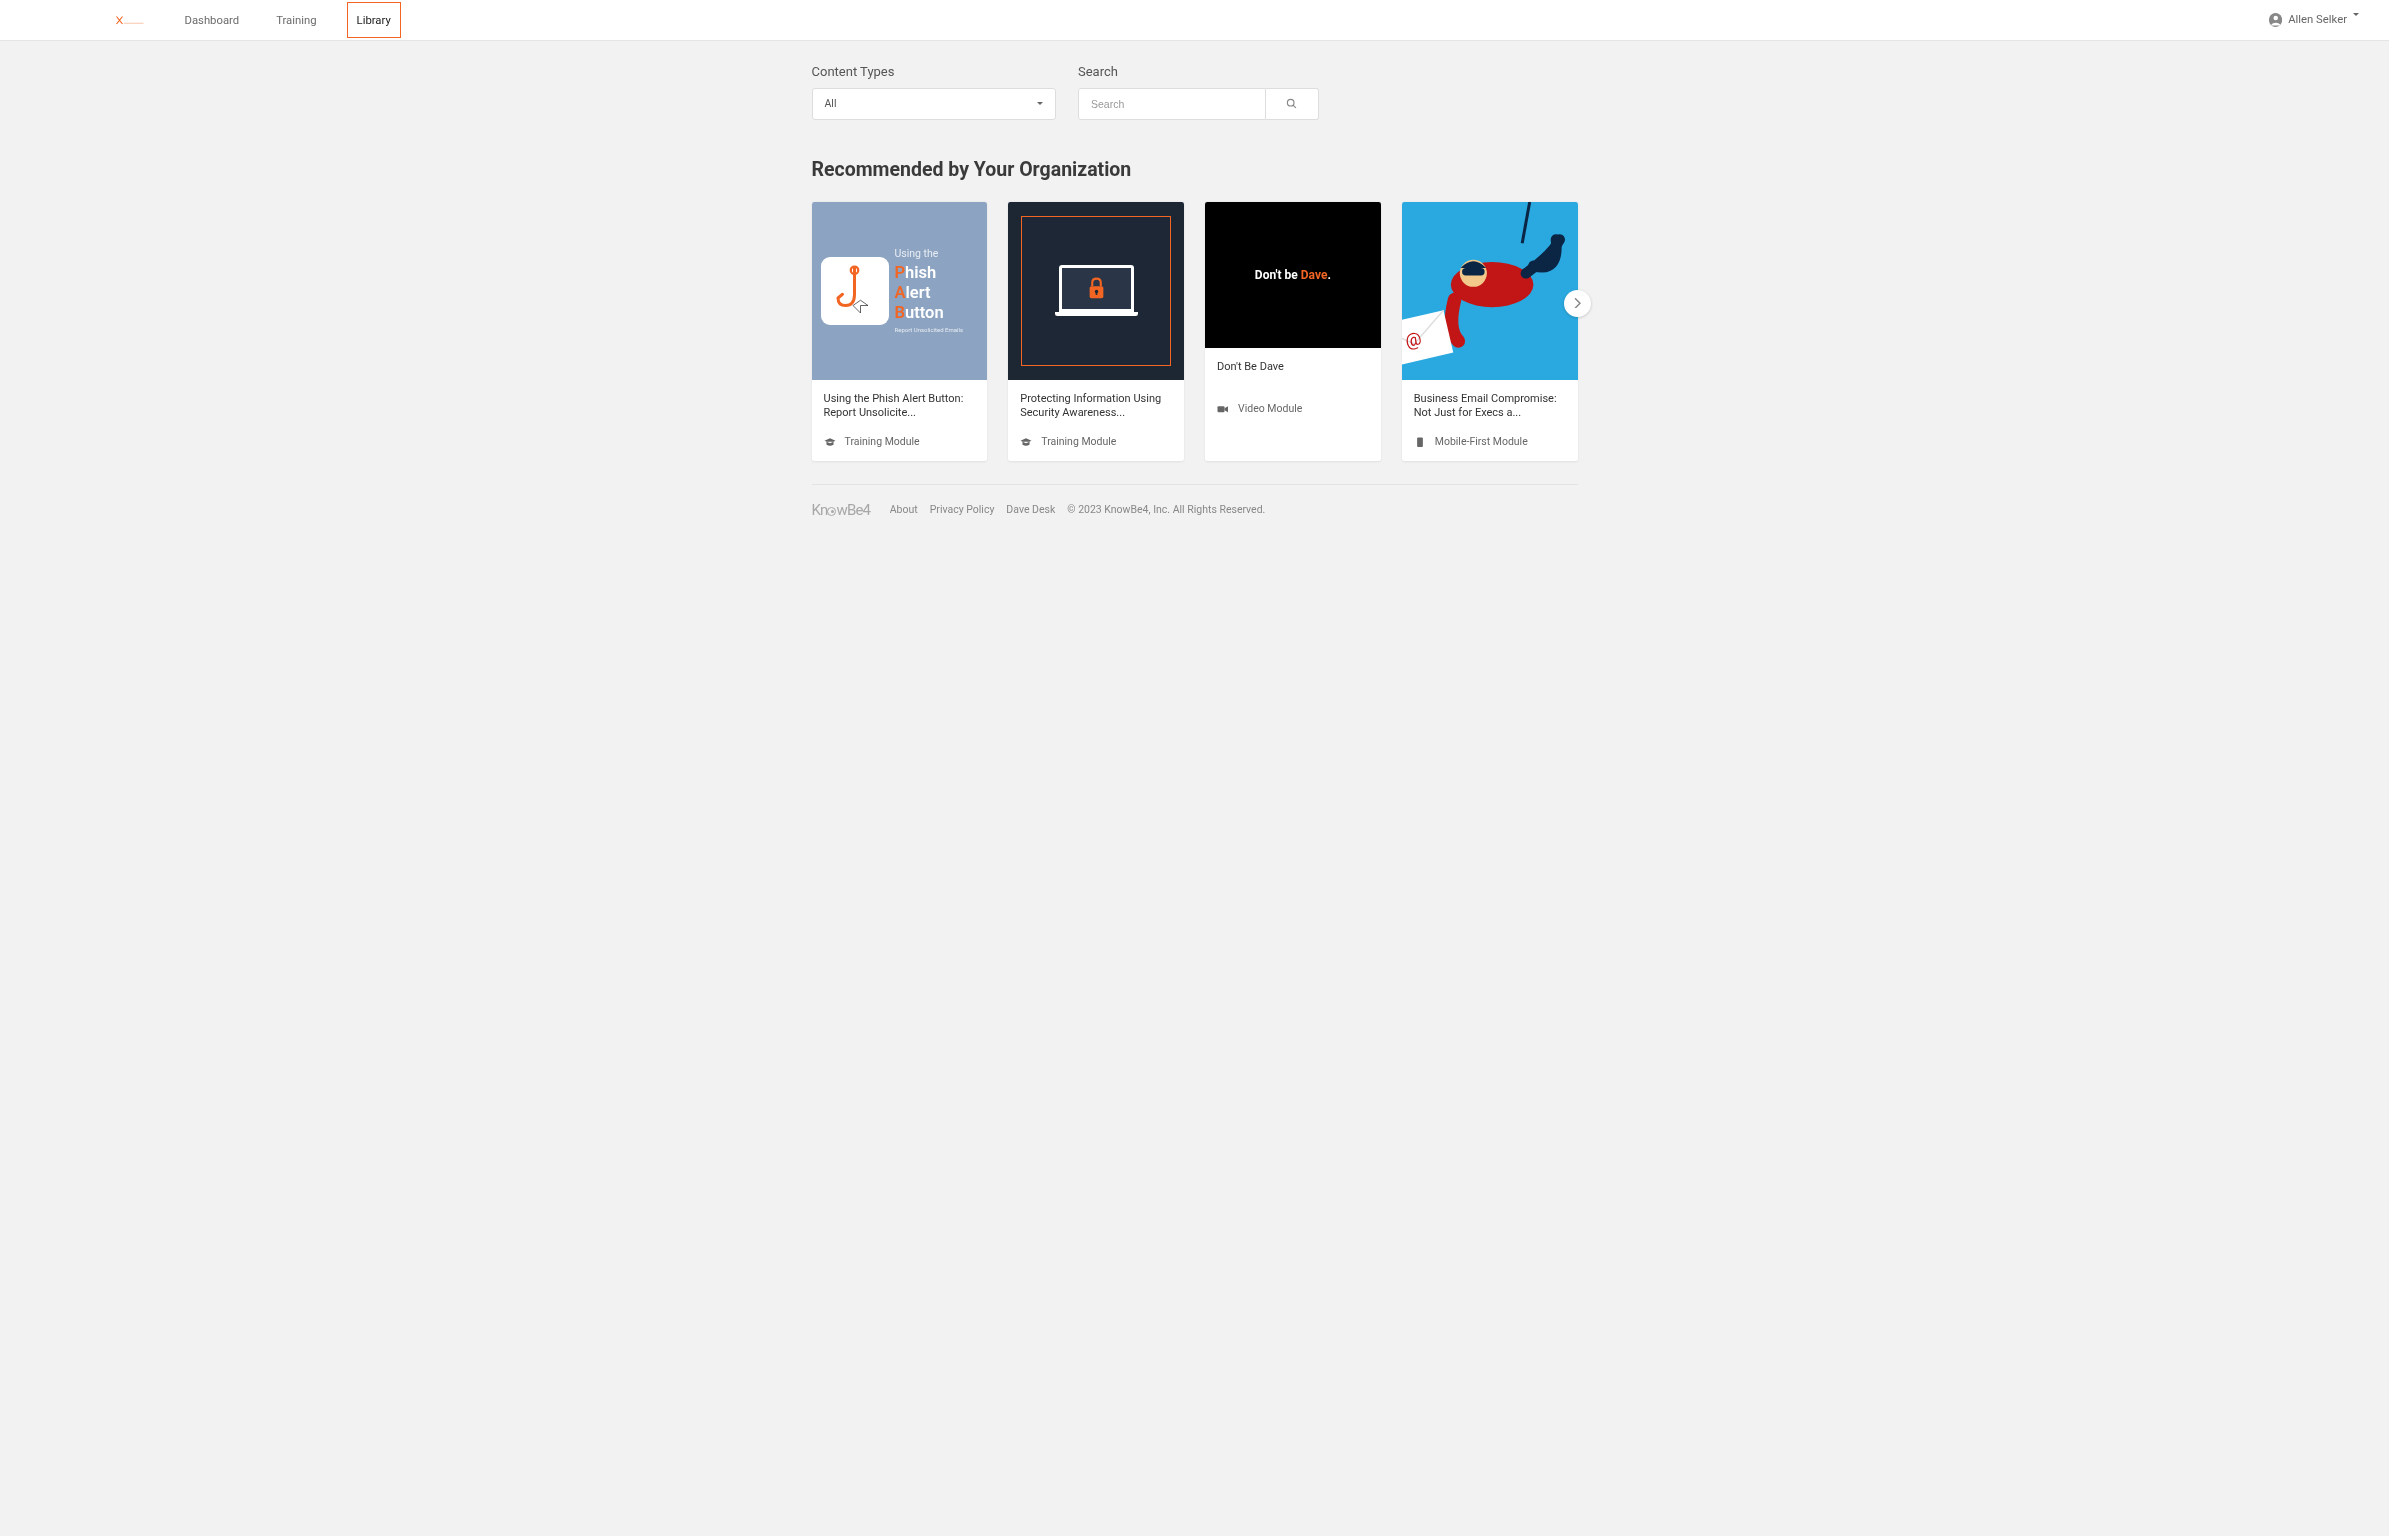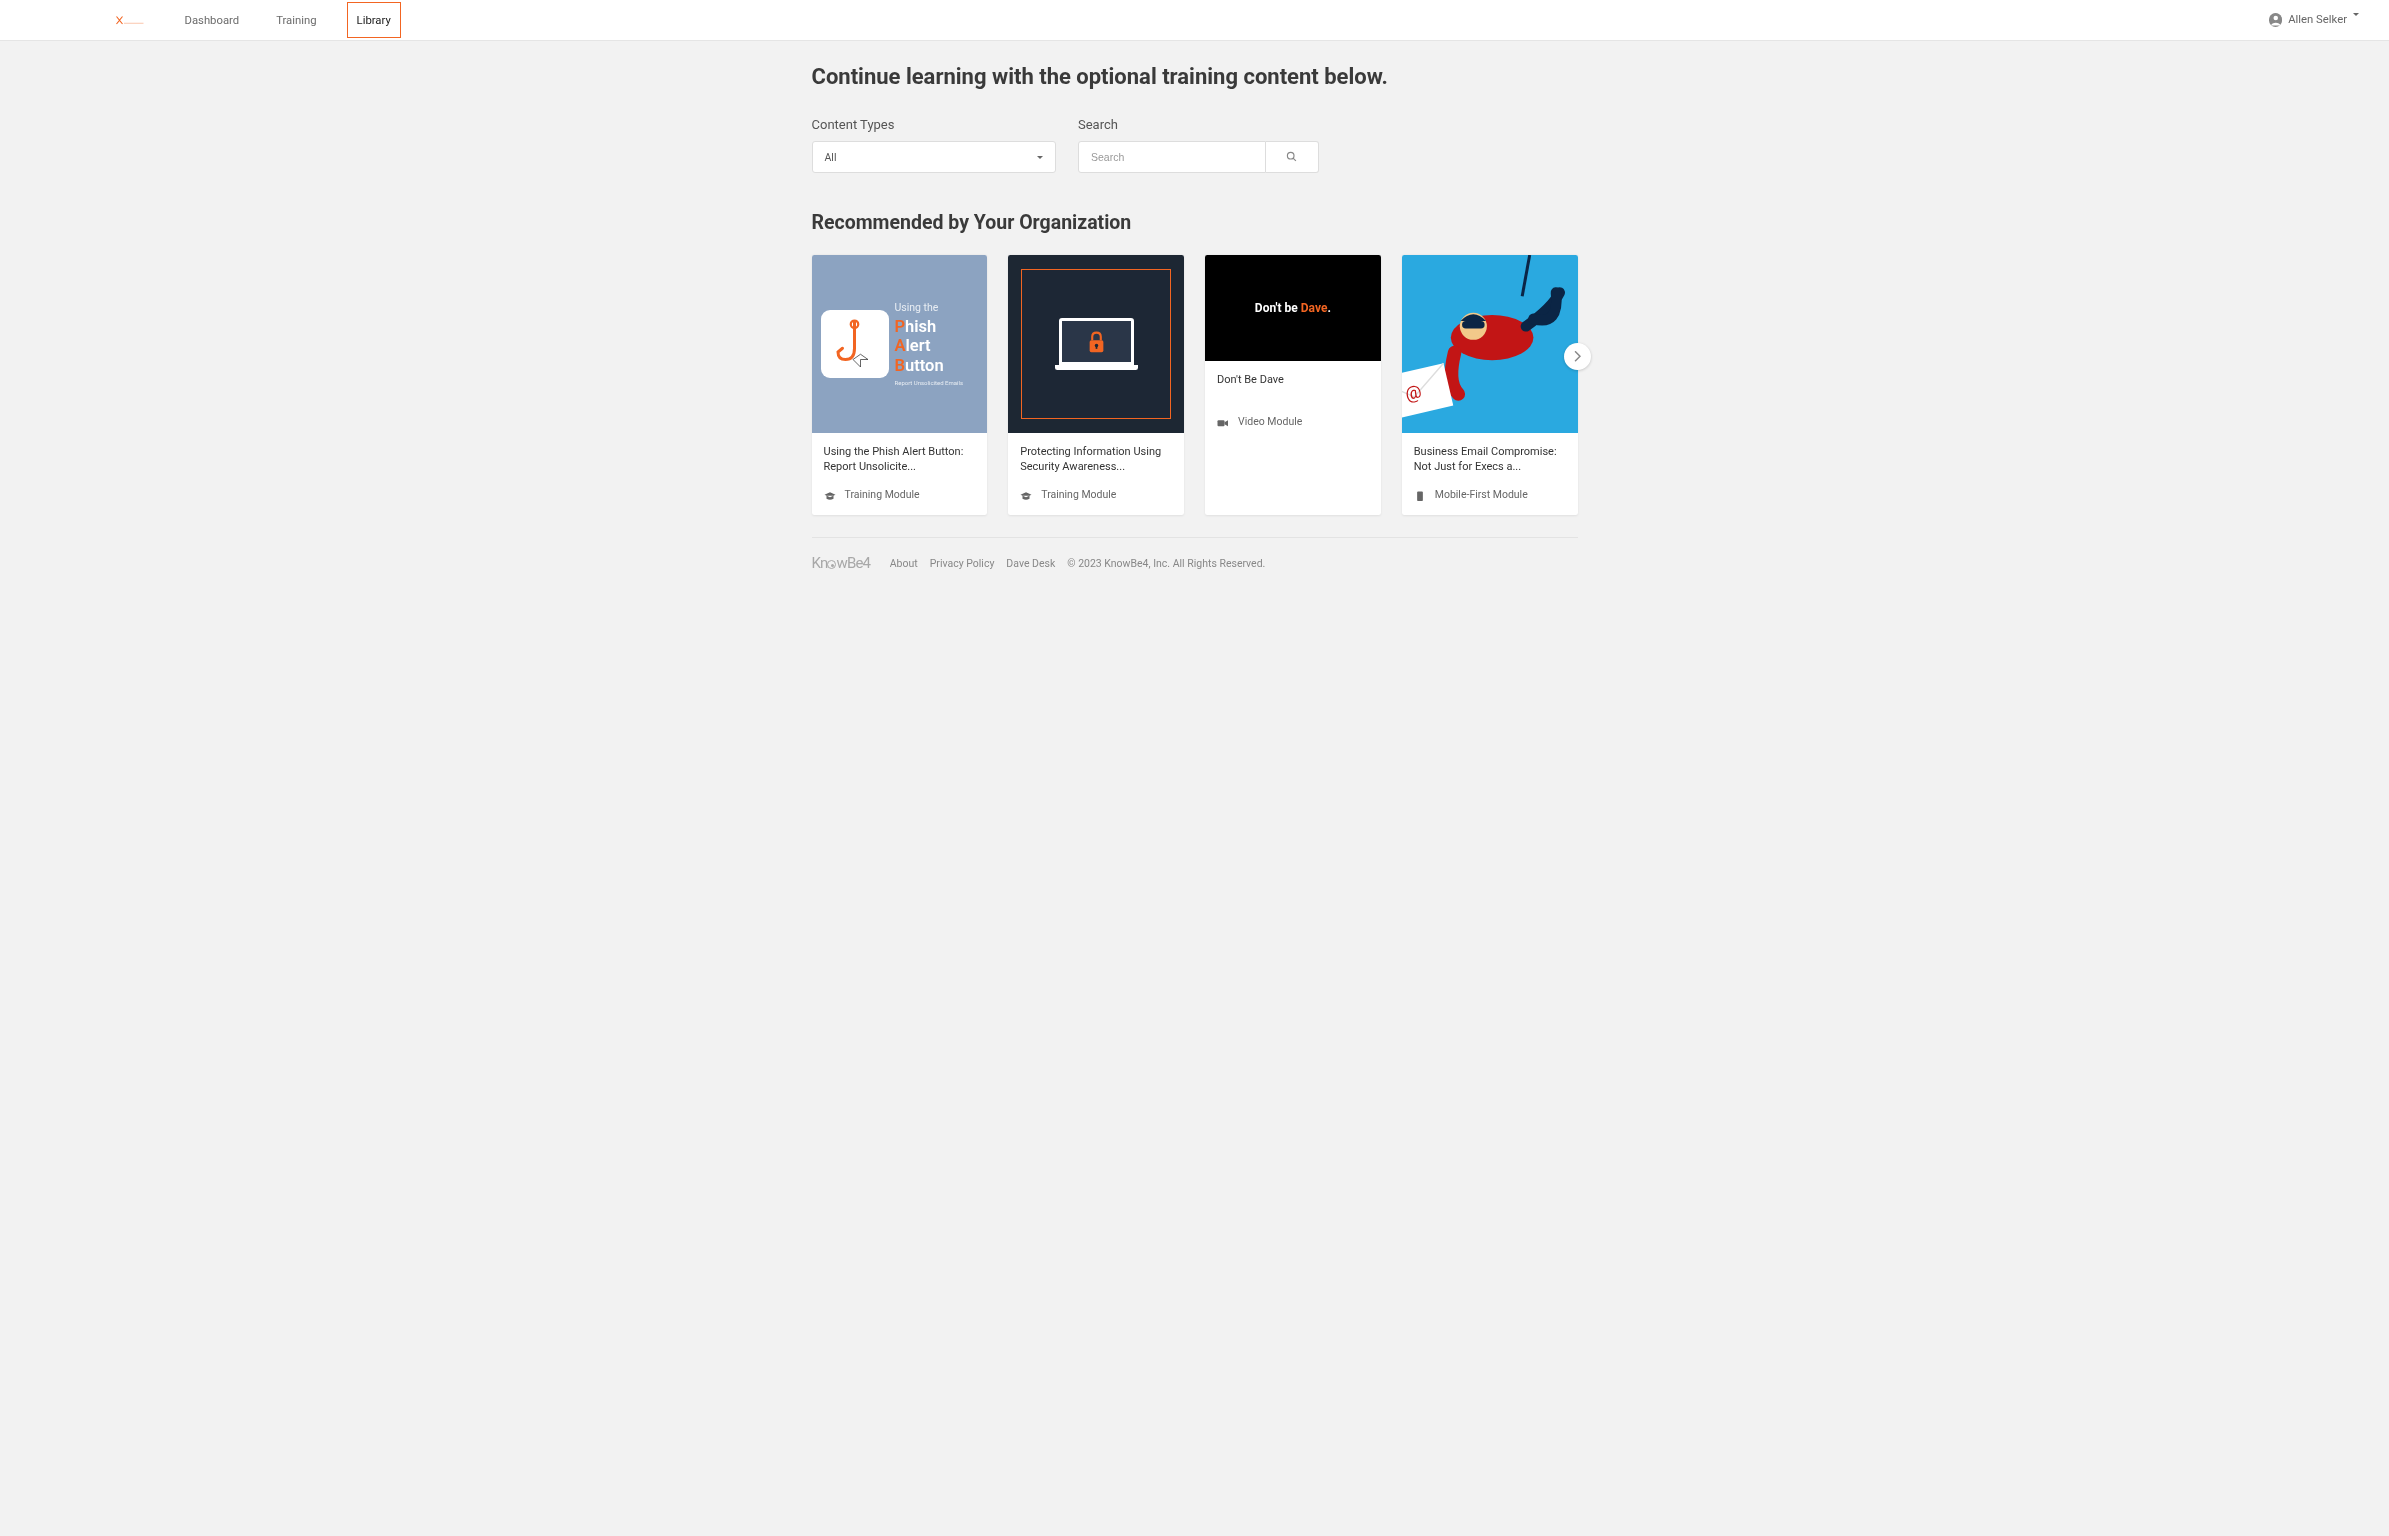--- a/index.html
+++ b/index.html
@@ -156,21 +156,21 @@
       cursor: pointer;
     }
     .card-img {
       width: 100%;
       height: 178px;
       display: flex;
       align-items: center;
       justify-content: center;
       position: relative;
     }
-    .card-img.video { height: 106px; justify-content: center; }
+    .card-img.video { height: 146px; justify-content: center; }
     .card-body {
       padding: 12px 12px 13.5px;
     }
     .card-title {
       font-size: 11px;
       color: #333;
       line-height: 1.35;
       margin-bottom: 13.5px;
       min-height: 28.5px;
     }
@@ -271,21 +271,20 @@
           <circle cx="12" cy="9" r="4" fill="#fff"></circle>
           <path d="M4 22 C4 16, 20 16, 20 22" fill="#fff"></path>
         </svg>
     </span>
     <span>Allen Selker</span>
     <span class="caret-down"></span>
   </div>
 </div>
 
 <div class="main">
-  <h1 class="page-title">Continue learning with the optional training content below.</h1>
 
   <div class="filters">
     <div class="filter-group">
       <label class="filter-label">Content Types</label>
       <div class="select">
         <span>All</span>
         <span class="caret-down"></span>
       </div>
     </div>
     <div class="filter-group">

